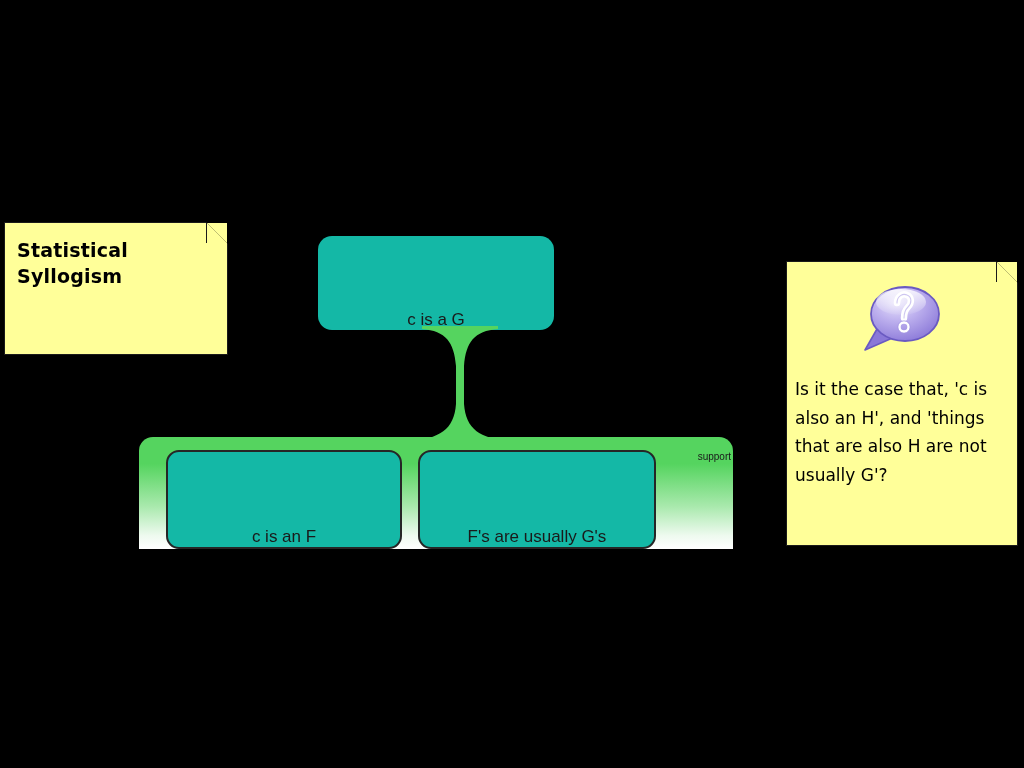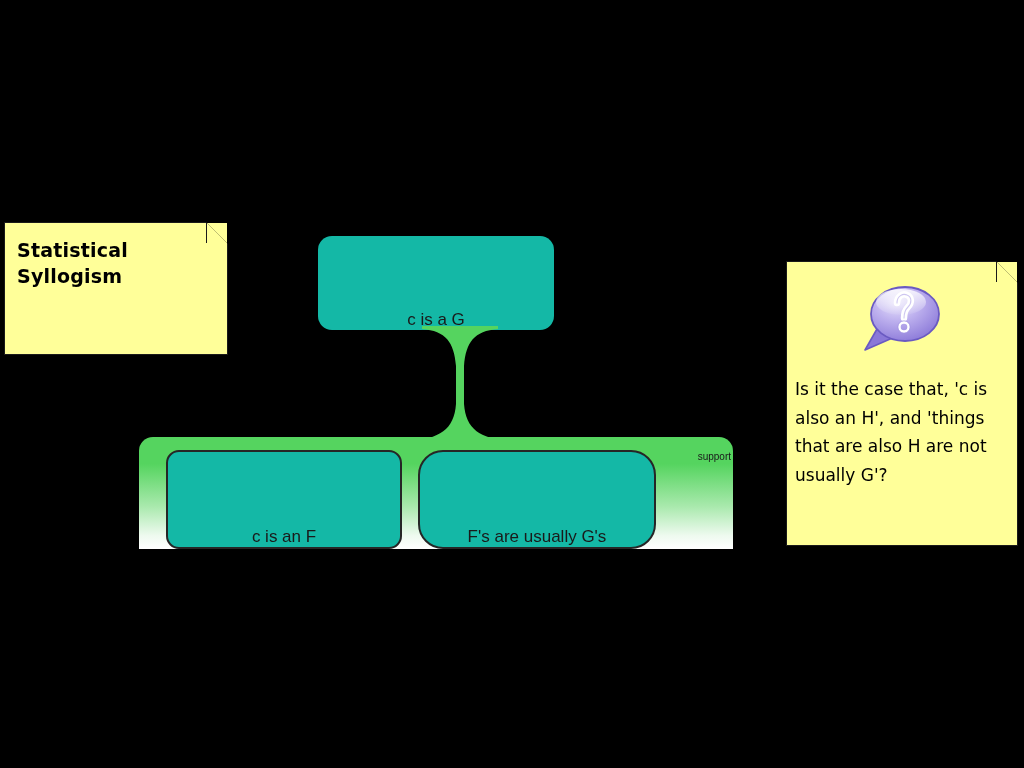--- a/index.html
+++ b/index.html
@@ -159,21 +159,20 @@
     left: 156px;
     top: 450px;
     width: 236px;
     height: 99px;
   }
   #premise-box-1 {
     left: 408px;
     top: 450px;
     width: 238px;
     height: 99px;
-    border-radius: 25px;
   }
 </style>
 </head>
 <body>
 
 <div id="canvas">
 
   <div class="note" id="note-left">
     <div class="note-text">Statistical Syllogism</div>
     <div class="fold-cut"></div>

